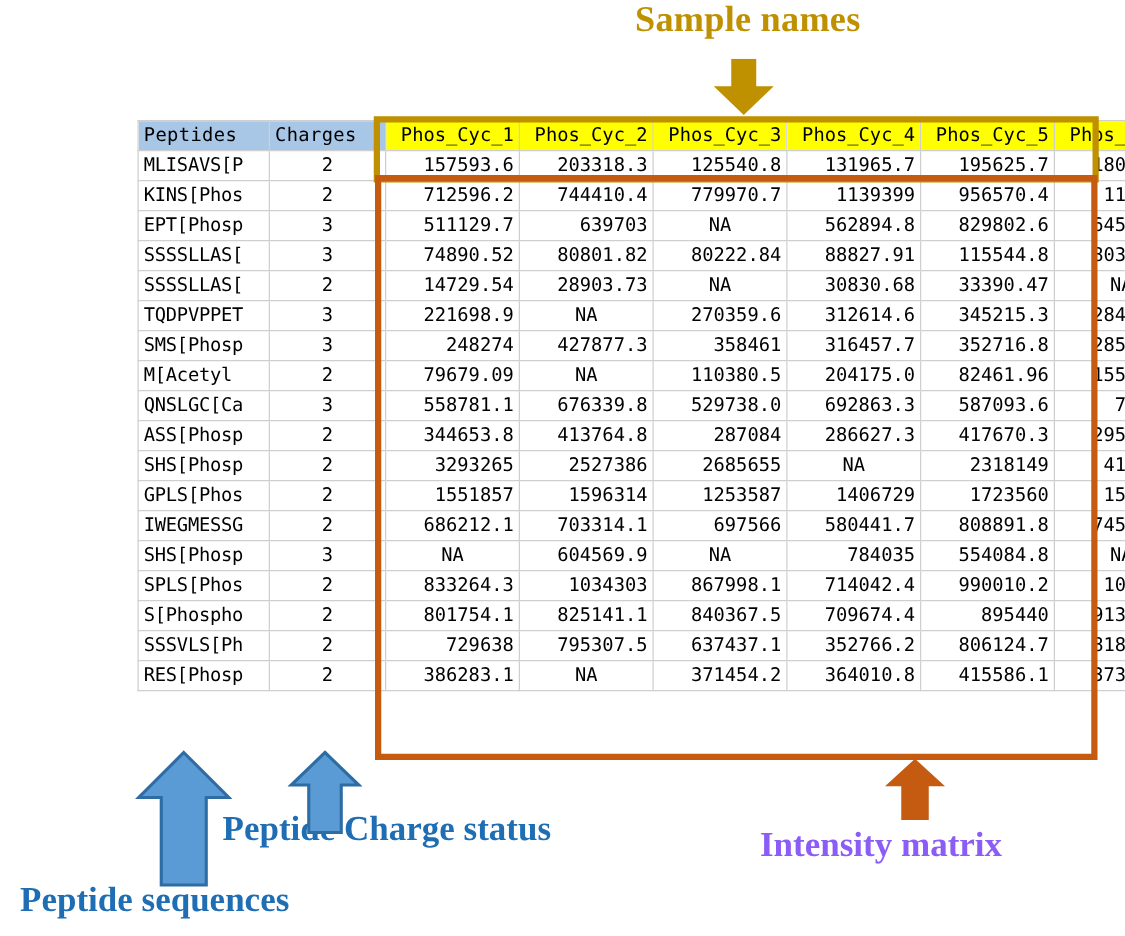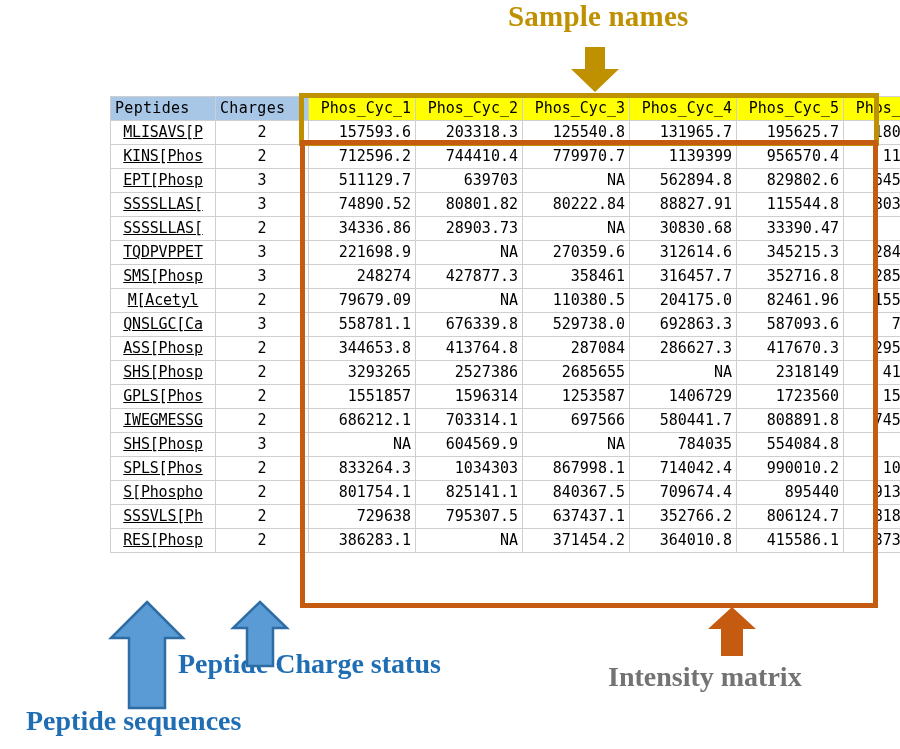--- a/index.html
+++ b/index.html
@@ -29,30 +29,30 @@
     color: #bf9000;
     letter-spacing: 0.2px;
   }
   #charge-status-label {
     left: 178px;
     top: 648px;
     font-size: 28px;
     color: #1f6eb4;
   }
   #peptide-sequences-label {
-    left: 26px;
+    left: 16px;
     top: 705px;
     font-size: 28px;
     color: #1f6eb4;
   }
   #intensity-matrix-label {
     left: 608px;
     top: 661px;
     font-size: 28px;
-    color: #737373;
+    color: #8b5cf6;
   }
 
   
   .arrow { position: absolute; }
 
   #sample-names-arrow { left: 567px; top: 47px; }
   #intensity-matrix-arrow { left: 706px; top: 607px; }
   #peptide-sequences-arrow { left: 108px; top: 600px; }
   #charge-status-arrow { left: 230px; top: 600px; }
 
@@ -100,27 +100,26 @@
     height: 47px;
     line-height: 22px;
     padding-top: 2px;
     font-size: 15px;
     white-space: normal;
     word-break: break-all;
   }
 
   
   .cell-pep {
-    text-align: center;
+    text-align: left;
     letter-spacing: -0.2px;
-    text-decoration: underline;
   }
   .cell-chg { text-align: center; }
   .cell-num { text-align: right; }
-  .cell-na  { text-align: right; }
+  .cell-na  { text-align: center; }
 
   
   .outline { position: absolute; pointer-events: none; }
   #sample-names-outline {
     left: 299px;
     top: 93px;
     width: 580px;
     height: 53px;
     border: 5px solid #bf9000;
     box-sizing: border-box;
@@ -187,21 +186,21 @@
         <td class="col-int cell-num">74890.52</td>
         <td class="col-int cell-num">80801.82</td>
         <td class="col-int cell-num">80222.84</td>
         <td class="col-int cell-num">88827.91</td>
         <td class="col-int cell-num">115544.8</td>
         <td class="col-int cell-num">80334.69</td>
       </tr>
       <tr>
         <td class="col-pep cell-pep">SSSSLLAS[</td>
         <td class="col-chg cell-chg">2</td>
-        <td class="col-int cell-num">34336.86</td>
+        <td class="col-int cell-num">14729.54</td>
         <td class="col-int cell-num">28903.73</td>
         <td class="col-int cell-na">NA</td>
         <td class="col-int cell-num">30830.68</td>
         <td class="col-int cell-num">33390.47</td>
         <td class="col-int cell-na">NA</td>
       </tr>
       <tr>
         <td class="col-pep cell-pep">TQDPVPPET</td>
         <td class="col-chg cell-chg">3</td>
         <td class="col-int cell-num">221698.9</td>

